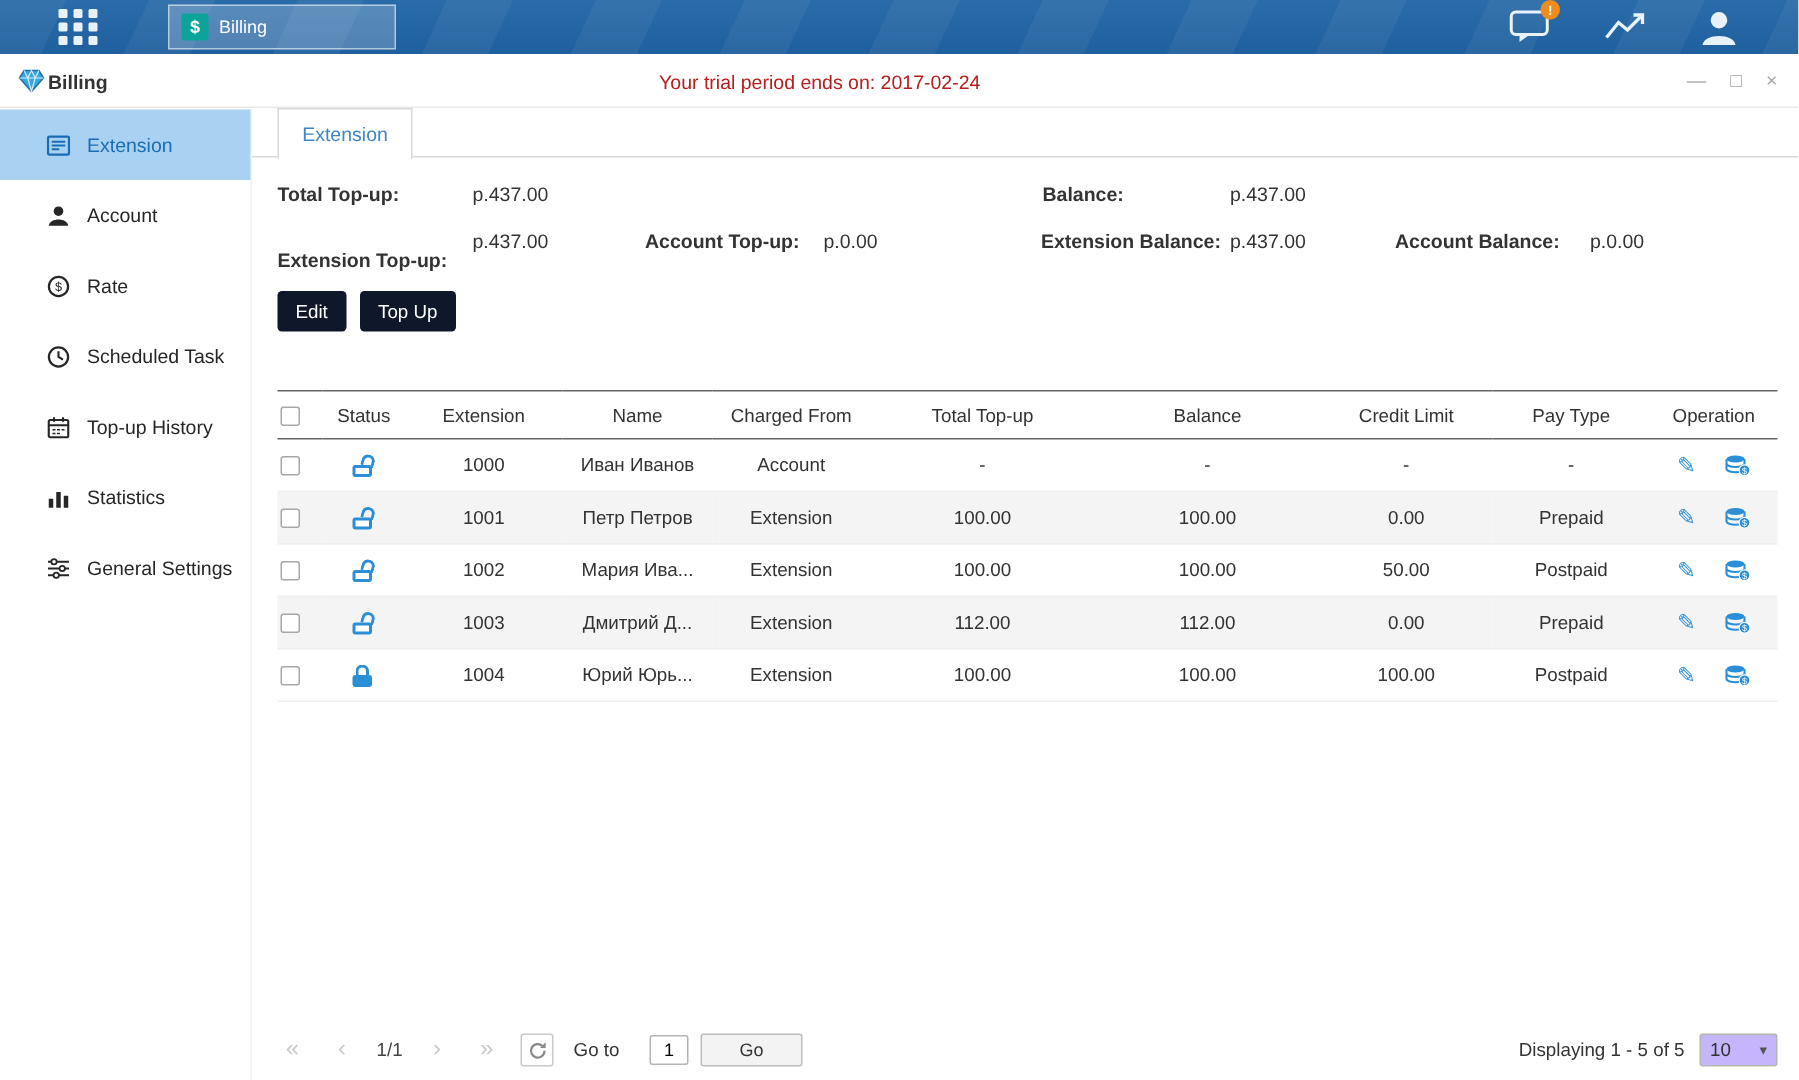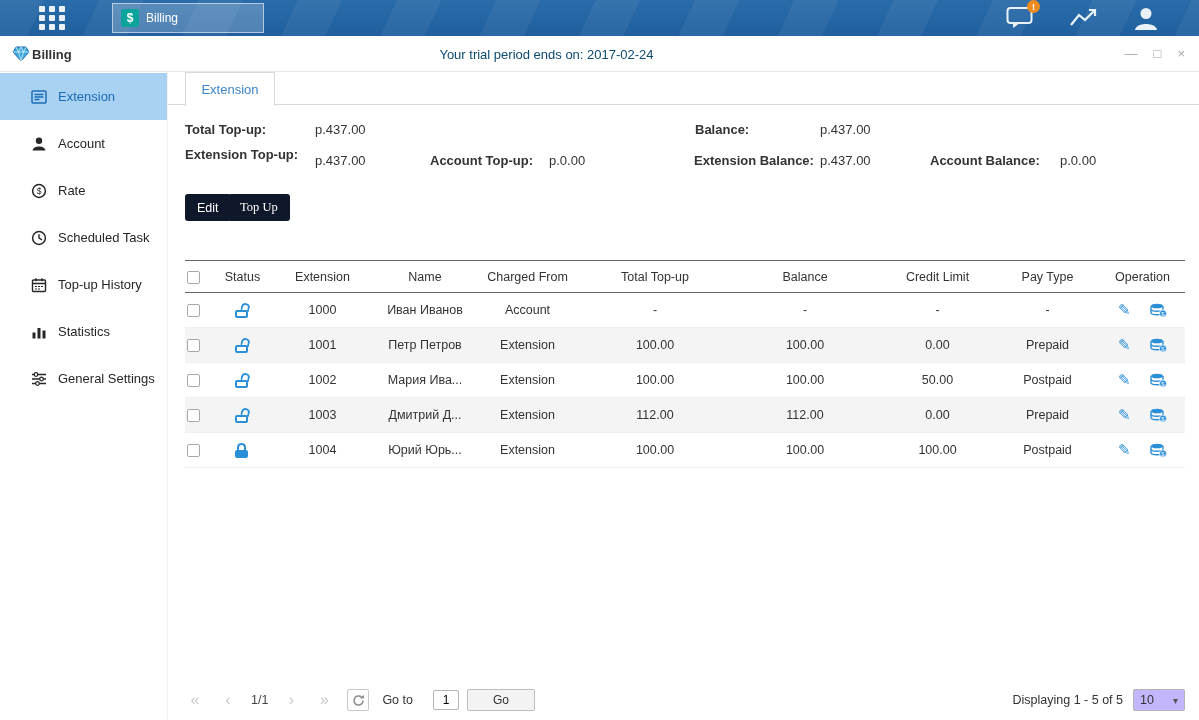--- a/index.html
+++ b/index.html
@@ -23,21 +23,21 @@
   .app-tab-label{color:#fff;font-size:12px;}
   .top-icons{position:absolute;right:40px;top:0;height:36px;display:flex;align-items:center;gap:36px;z-index:2;}
   .top-icon{position:relative;cursor:pointer;display:flex;align-items:center;}
   .badge{position:absolute;right:-7px;top:-6px;width:13px;height:13px;border-radius:50%;
     background:#f08c1e;color:#fff;font-size:9px;font-weight:bold;display:flex;align-items:center;justify-content:center;}
   
   .titlebar{position:absolute;left:0;top:36px;width:1199px;height:36px;background:#fff;
     border-bottom:1px solid #e9e9e9;}
   .gem{position:absolute;left:12px;top:10px;}
   .app-name{position:absolute;left:32px;top:11px;font-size:13px;font-weight:bold;color:#333;}
-  .trial{position:absolute;left:0;top:11px;width:1093px;text-align:center;font-size:13px;color:#0c4a6e;}
+  .trial{position:absolute;left:0;top:11px;width:1093px;text-align:center;font-size:13px;color:#b91c1c;}
   .win-controls{position:absolute;right:14px;top:10px;display:flex;gap:16px;color:#a6a6a6;font-size:13px;}
   .win-controls span{cursor:pointer;line-height:15px;}
   
   .sidebar{position:absolute;left:0;top:73px;width:168px;height:647px;background:#fff;border-right:1px solid #f2f2f2;}
   .side-item{height:47px;display:flex;align-items:center;gap:11px;padding-left:31px;font-size:13px;color:#262626;cursor:pointer;}
   .side-item svg{flex:0 0 auto;}
   .side-item.active{background:#a9d2f2;color:#1a6cb5;}
   
   .main{position:absolute;left:168px;top:72px;width:1031px;height:648px;background:#fff;}
   .tabbar{position:relative;height:33px;border-bottom:1px solid #d9d9d9;}
@@ -200,31 +200,31 @@
 
 <div class="main">
   <div class="tabbar">
     <div class="tab">Extension</div>
   </div>
 
   <span class="fld lbl" style="left:17px;top:50px;">Total Top-up:</span>
   <span class="fld" style="left:147px;top:50px;">p.437.00</span>
   <span class="fld lbl" style="left:527px;top:50px;">Balance:</span>
   <span class="fld" style="left:652px;top:50px;">p.437.00</span>
-  <span class="fld lbl" style="left:17px;top:75px;">Extension Top-up:</span>
+  <span class="fld lbl" style="left:17px;top:94px;">Extension Top-up:</span>
   <span class="fld" style="left:147px;top:81px;">p.437.00</span>
   <span class="fld lbl" style="left:262px;top:81px;">Account Top-up:</span>
   <span class="fld" style="left:381px;top:81px;">p.0.00</span>
   <span class="fld lbl" style="left:526px;top:81px;">Extension Balance:</span>
   <span class="fld" style="left:652px;top:81px;">p.437.00</span>
   <span class="fld lbl" style="left:762px;top:81px;">Account Balance:</span>
   <span class="fld" style="left:892px;top:81px;">p.0.00</span>
 
   <button class="btn" style="left:17px;top:122px;">Edit</button>
-  <button class="btn" style="left:60px;top:122px;font-family:Liberation Serif, serif;">Top Up</button>
+  <button class="btn" style="left:72px;top:122px;">Top Up</button>
 
   <div class="tblwrap">
     <table>
       <colgroup>
         <col style="width:30px">
           <col style="width:55px">
           <col style="width:105px">
           <col style="width:100px">
         <col style="width:105px">
           <col style="width:150px">

